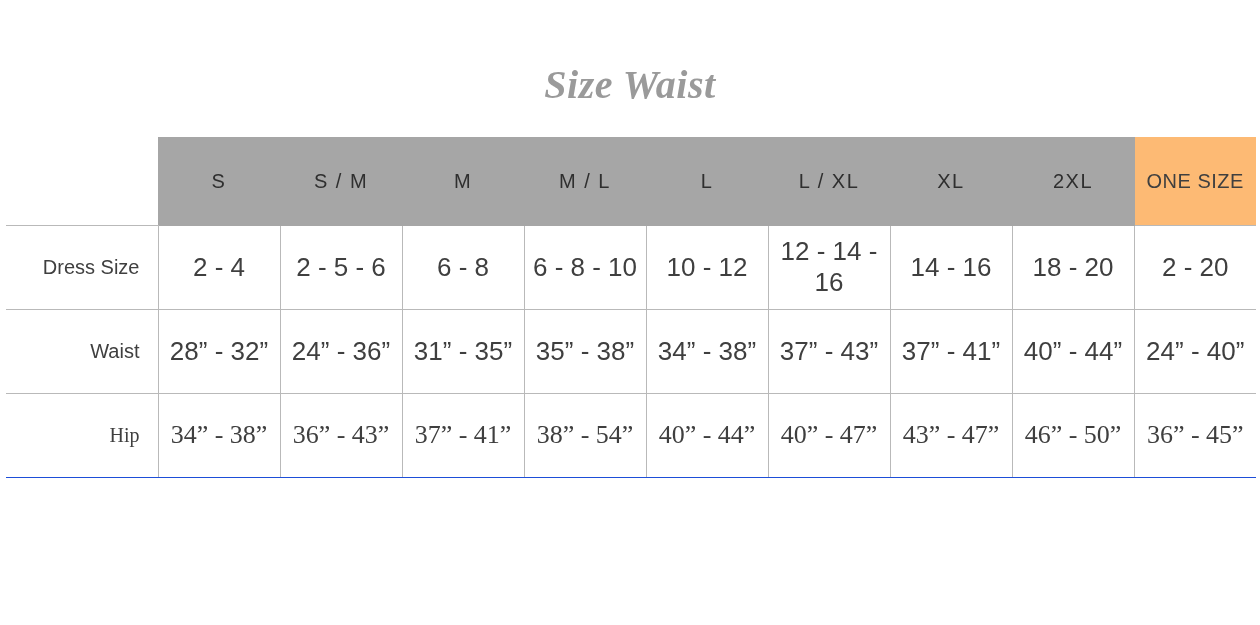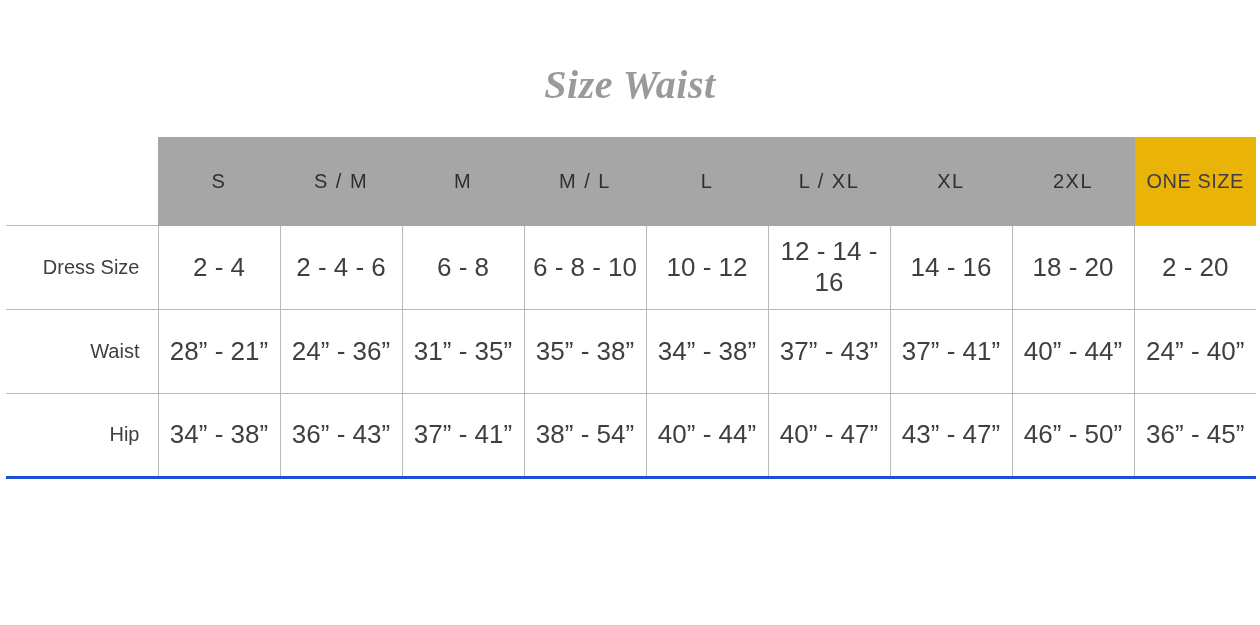--- a/index.html
+++ b/index.html
@@ -67,41 +67,42 @@
   
   table.size-table thead th.size-head {
     background: #a6a6a6;
     color: #2f2f2f;
     font-size: 20px;
     letter-spacing: 1.5px;
     border-color: #a6a6a6;
     height: 88px;
   }
   table.size-table thead th.size-head.onesize {
-    background: #eab308;
+    background: #fdba74;
     color: #3f3f3f;
     border: 1px solid #b9b9b9;
     border-top: none;
     border-right: none;
     letter-spacing: 0.5px;
   }
   
   table.size-table td.row-label {
     text-align: right;
     padding-right: 18px;
     font-size: 20px;
     color: #3f3f3f;
     border-left: none;
     margin-top: 33px;
   }
   table.size-table td.cell-last {
     border-right: none;
   }
   table.size-table tbody tr:last-child td {
-    border-bottom: 3px solid #1d4ed8;
+    border-bottom: 1px solid #1d4ed8;
+    font-family: Liberation Serif, serif;
   }
 </style>
 </head>
 <body>
 
 <div class="page">
 
   <h1 class="chart-title">Size Waist</h1>
 
   <div class="table-wrap">
@@ -129,32 +130,32 @@
           <th class="size-head">L / XL</th>
           <th class="size-head">XL</th>
           <th class="size-head">2XL</th>
           <th class="size-head onesize">ONE SIZE</th>
         </tr>
       </thead>
       <tbody>
         <tr>
           <td class="row-label">Dress Size</td>
           <td>2 - 4</td>
-          <td>2 - 4 - 6</td>
+          <td>2 - 5 - 6</td>
           <td>6 - 8</td>
           <td>6 - 8 - 10</td>
           <td>10 - 12</td>
           <td>12 - 14 - 16</td>
           <td>14 - 16</td>
           <td>18 - 20</td>
           <td class="cell-last">2 - 20</td>
         </tr>
         <tr>
           <td class="row-label">Waist</td>
-          <td>28” - 21”</td>
+          <td>28” - 32”</td>
           <td>24” - 36”</td>
           <td>31” - 35”</td>
           <td>35” - 38”</td>
           <td>34” - 38”</td>
           <td>37” - 43”</td>
           <td>37” - 41”</td>
           <td>40” - 44”</td>
           <td class="cell-last">24” - 40”</td>
         </tr>
         <tr>

